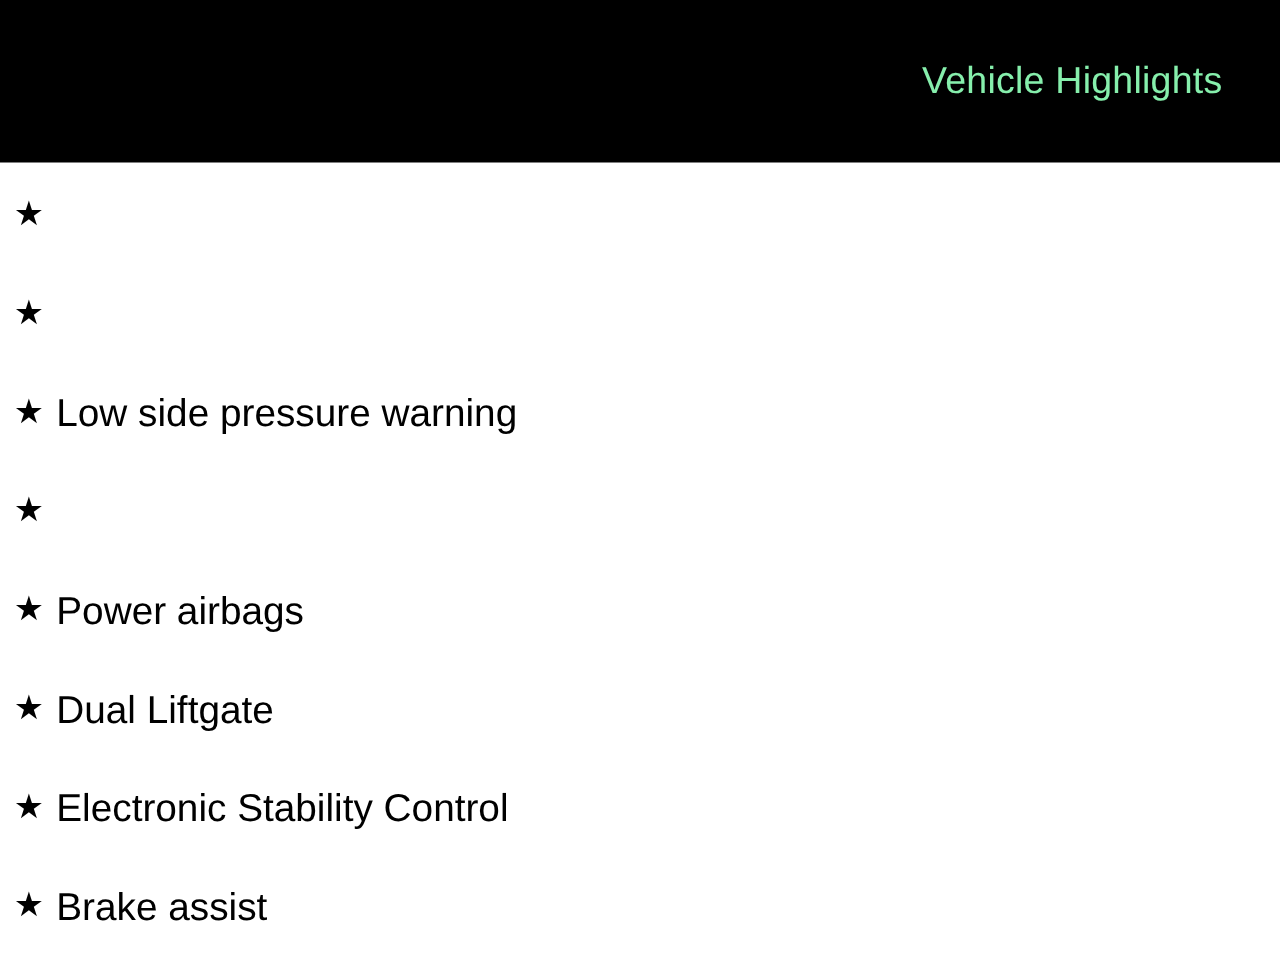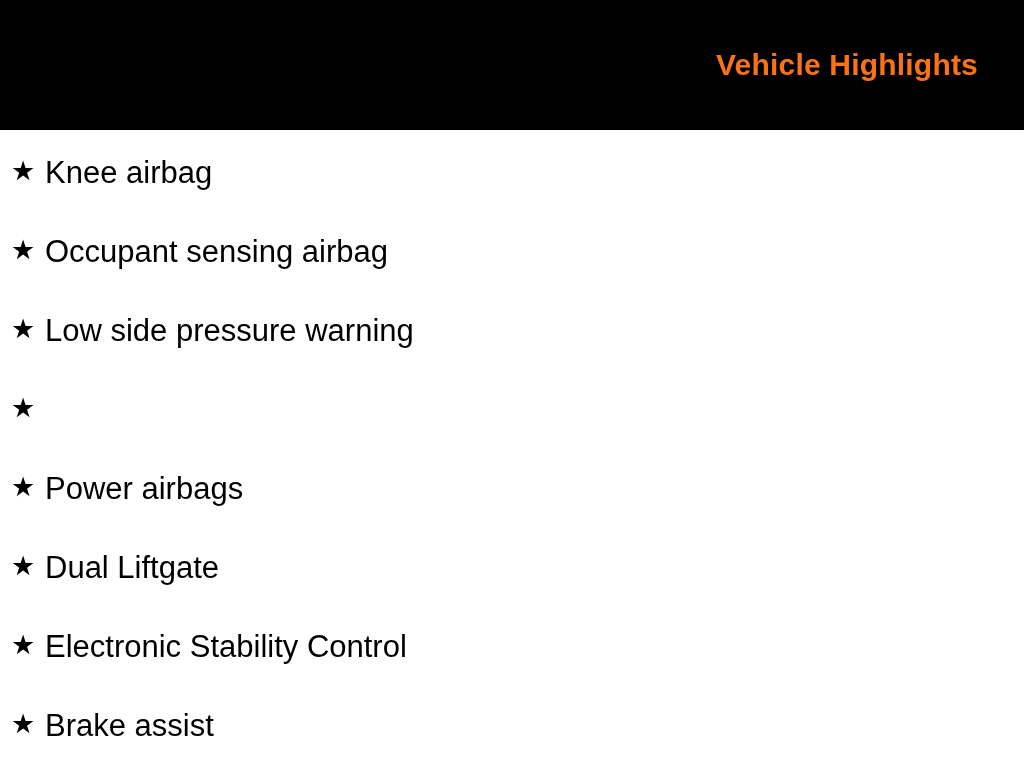--- a/index.html
+++ b/index.html
@@ -17,23 +17,23 @@
   .header {
     width: 1024px;
     height: 130px;
     background: #000000;
     display: flex;
     align-items: center;
     justify-content: flex-end;
     padding-right: 46px;
   }
   .header-title {
-    color: #f97316;
+    color: #86efac;
     font-size: 30px;
-    font-weight: 700;
+    font-weight: 400;
     letter-spacing: 0.2px;
     white-space: nowrap;
   }
   .highlights-list {
     list-style: none;
     margin: 3px 0 0 0;
     padding: 0;
   }
   .highlight-item {
     height: 79px;
@@ -59,25 +59,23 @@
 </head>
 <body>
 
 <div class="header">
   <div class="header-title">Vehicle Highlights</div>
 </div>
 
 <ul class="highlights-list">
   <li class="highlight-item">
     <span class="star">★</span>
-    <span class="item-label">Knee airbag</span>
   </li>
   <li class="highlight-item">
     <span class="star">★</span>
-    <span class="item-label">Occupant sensing airbag</span>
   </li>
   <li class="highlight-item">
     <span class="star">★</span>
     <span class="item-label">Low side pressure warning</span>
   </li>
   <li class="highlight-item">
     <span class="star">★</span>
   </li>
   <li class="highlight-item">
     <span class="star">★</span>

